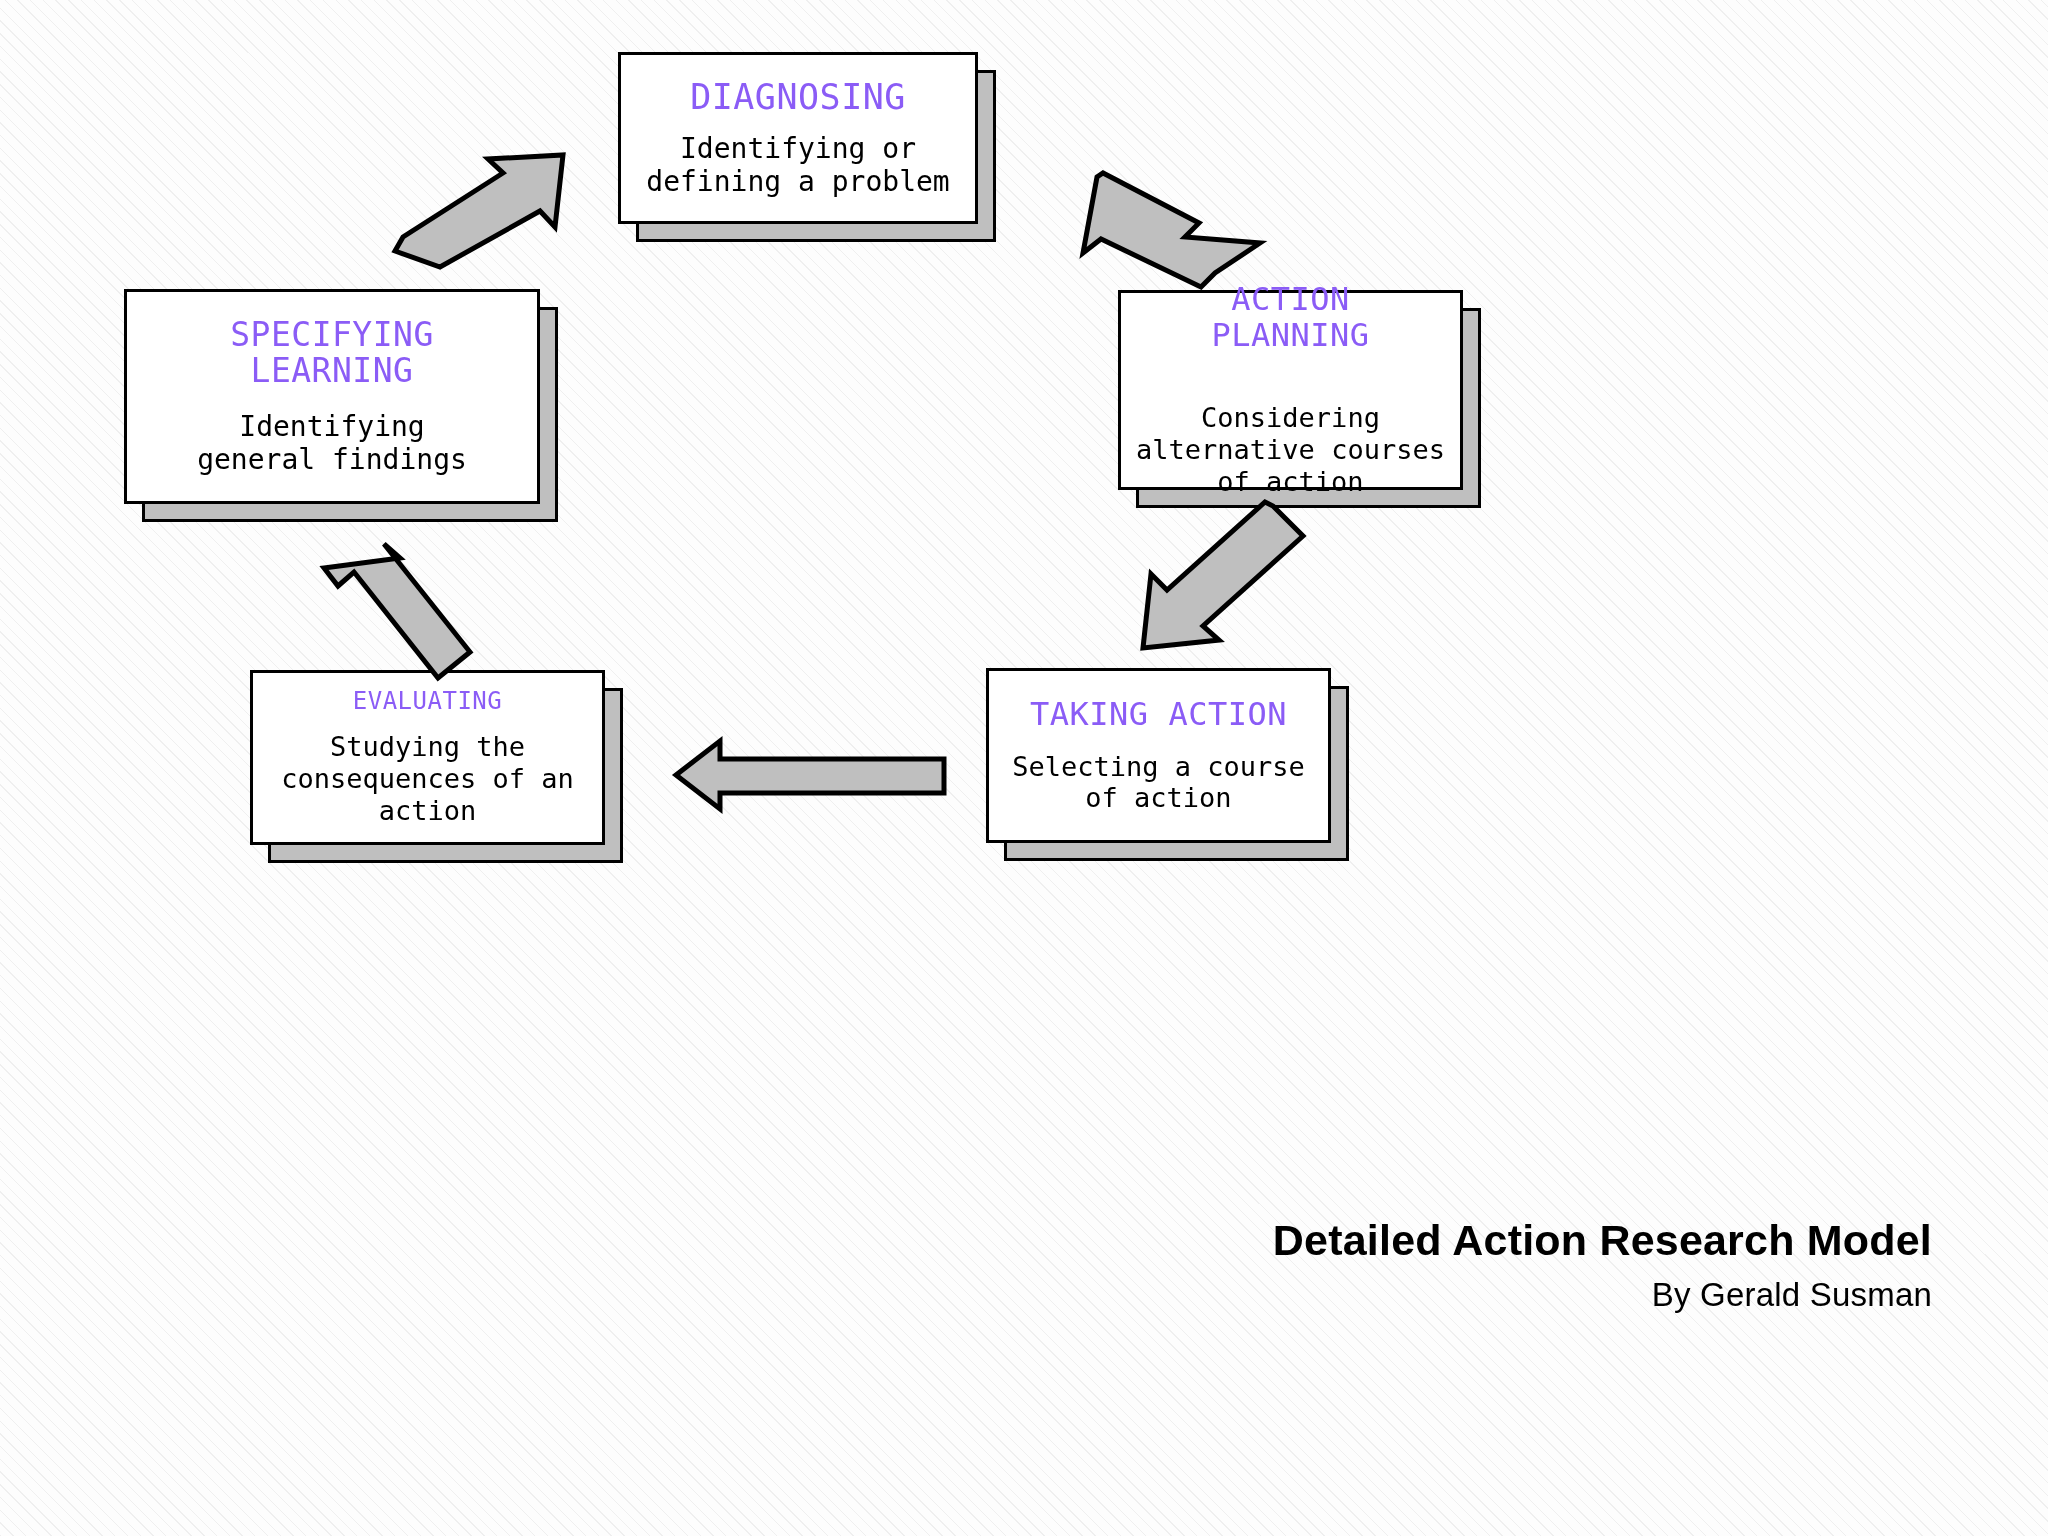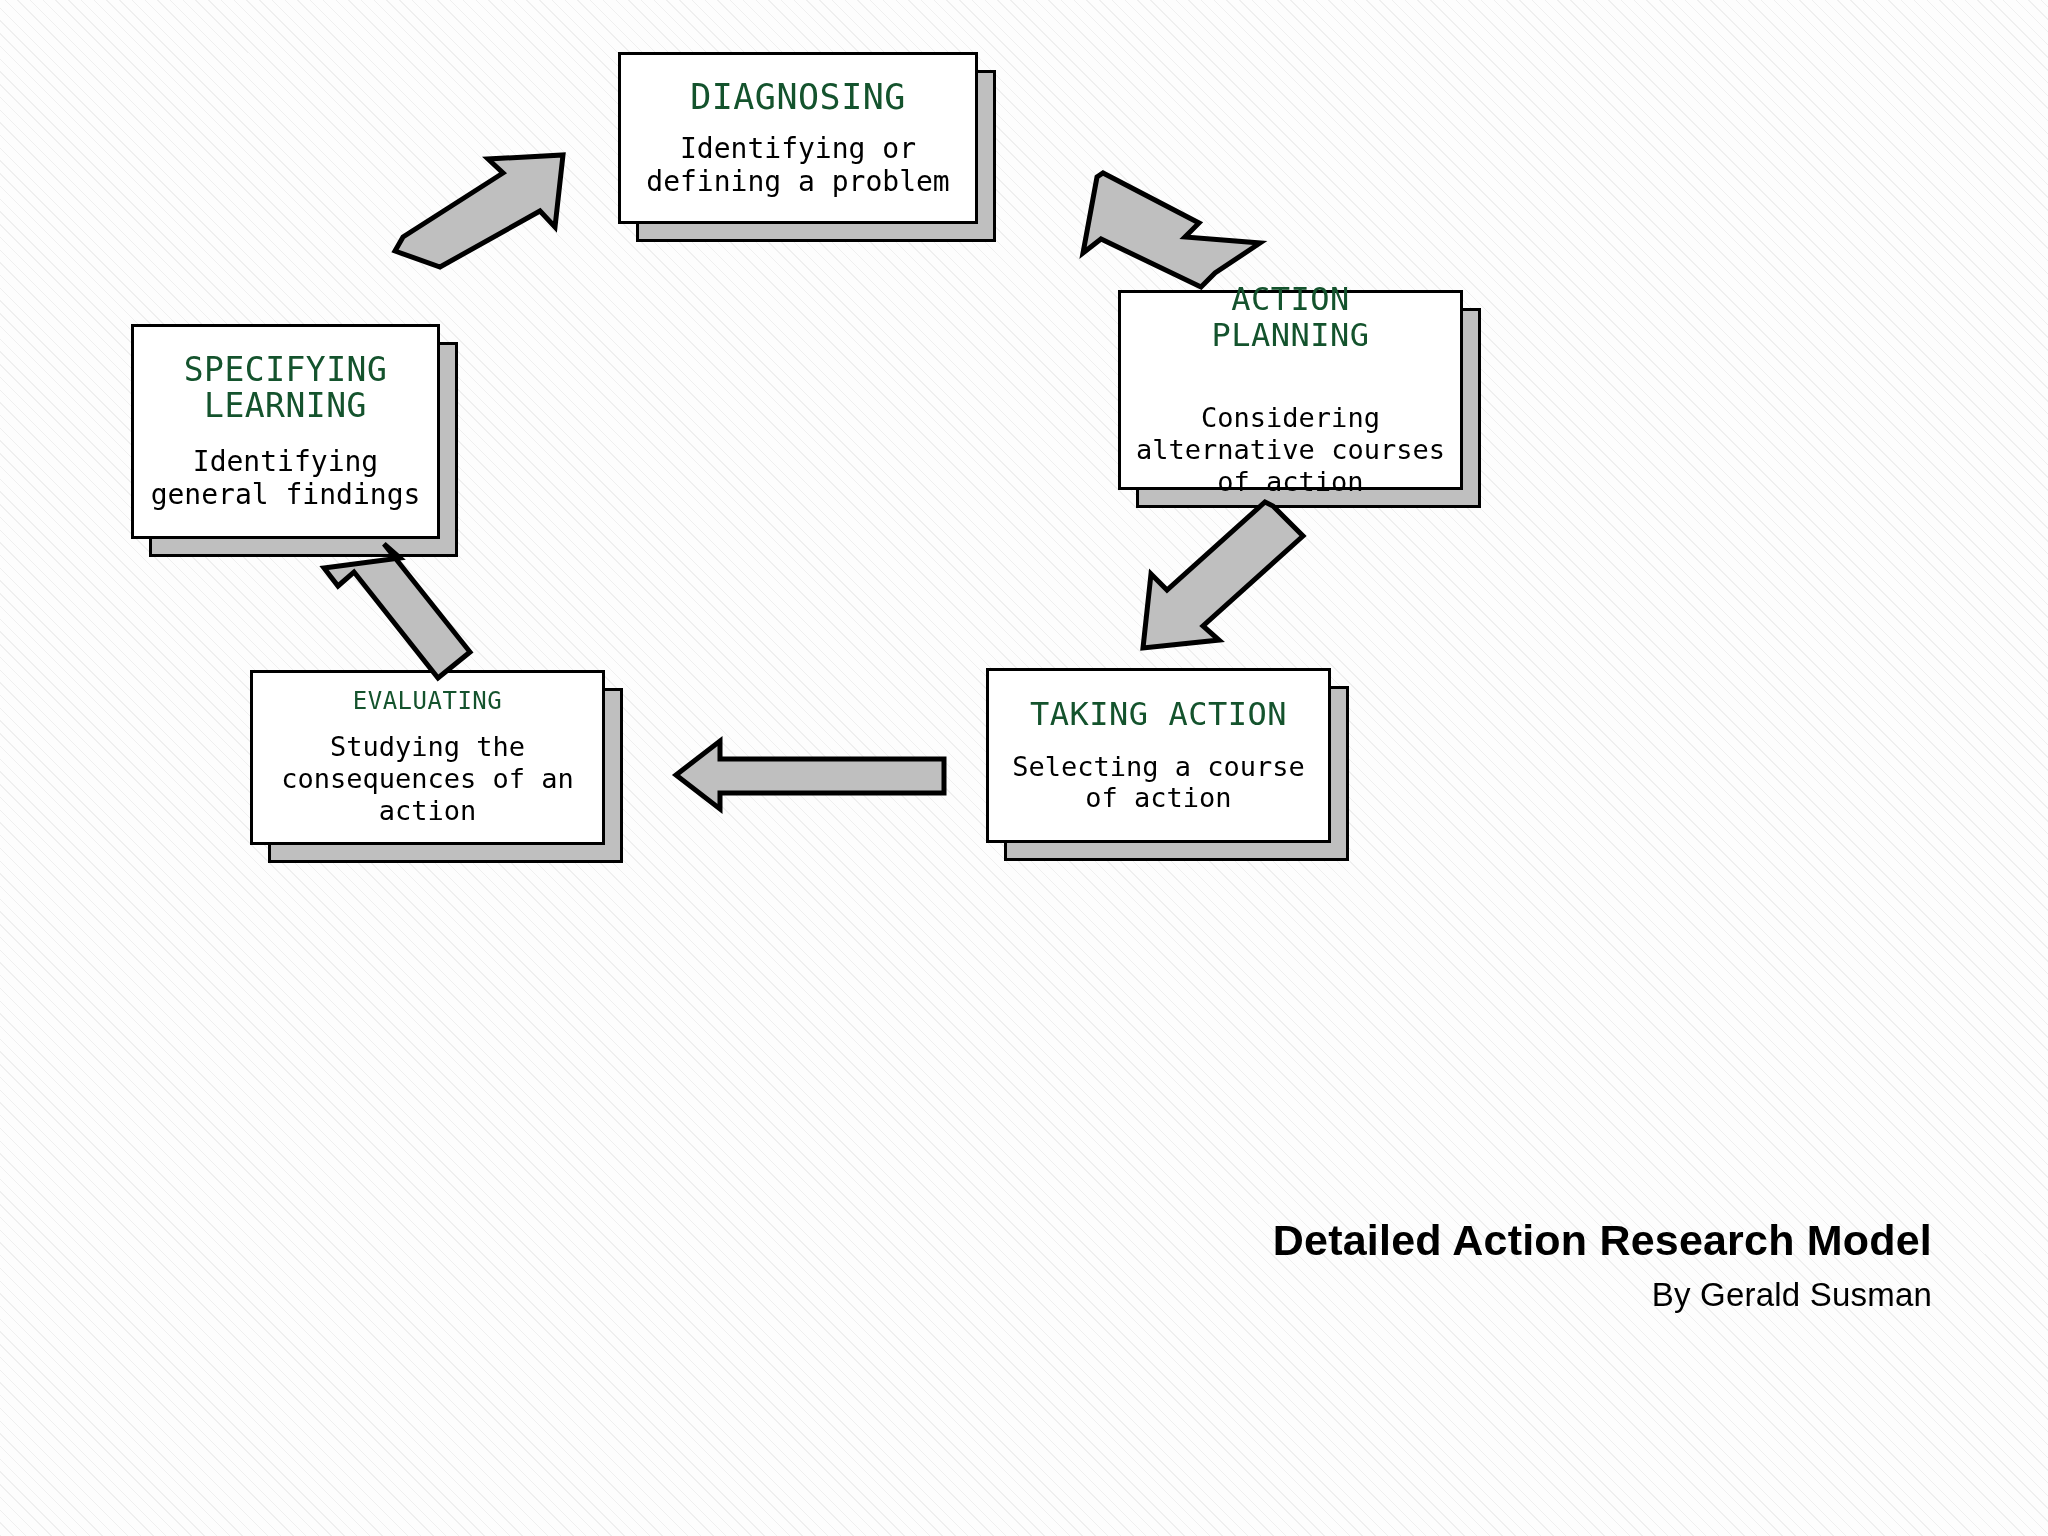--- a/index.html
+++ b/index.html
@@ -56,21 +56,21 @@
     box-sizing: border-box;
     z-index: 2;
     display: flex;
     flex-direction: column;
     align-items: center;
     justify-content: center;
     padding: 6px 8px;
   }
 
   .node .title {
-    color: #14532d;
+    color: #8b5cf6;
     font-family: "DejaVu Sans Mono", monospace;
     font-weight: 400;
     letter-spacing: 0.5px;
     text-align: center;
     line-height: 1.12;
     white-space: pre-line;
   }
 
   .node .desc {
     color: #000000;
@@ -91,21 +91,21 @@
   #node-action-planning .desc { font-size: 27px; margin-top: 32px; }
 
   #node-taking-action       { left: 986px;  top: 668px; width: 345px; height: 175px; }
   #node-taking-action .title{ font-size: 32px; margin-bottom: 18px; }
   #node-taking-action .desc { font-size: 27px; }
 
   #node-evaluating       { left: 250px;  top: 670px; width: 355px; height: 175px; }
   #node-evaluating .title{ font-size: 24px; margin-bottom: 16px; }
   #node-evaluating .desc { font-size: 27px; }
 
-  #node-specifying       { left: 131px;  top: 289px; width: 309px; height: 215px; margin-top: 35px; }
+  #node-specifying       { left: 124px;  top: 289px; width: 416px; height: 215px; }
   #node-specifying .title{ font-size: 33px; margin-bottom: 20px; }
   #node-specifying .desc { font-size: 28px; }
 
   
   .arrow {
     position: absolute;
     z-index: 3;
   }
   .arrow svg { display: block; overflow: visible; }
 

